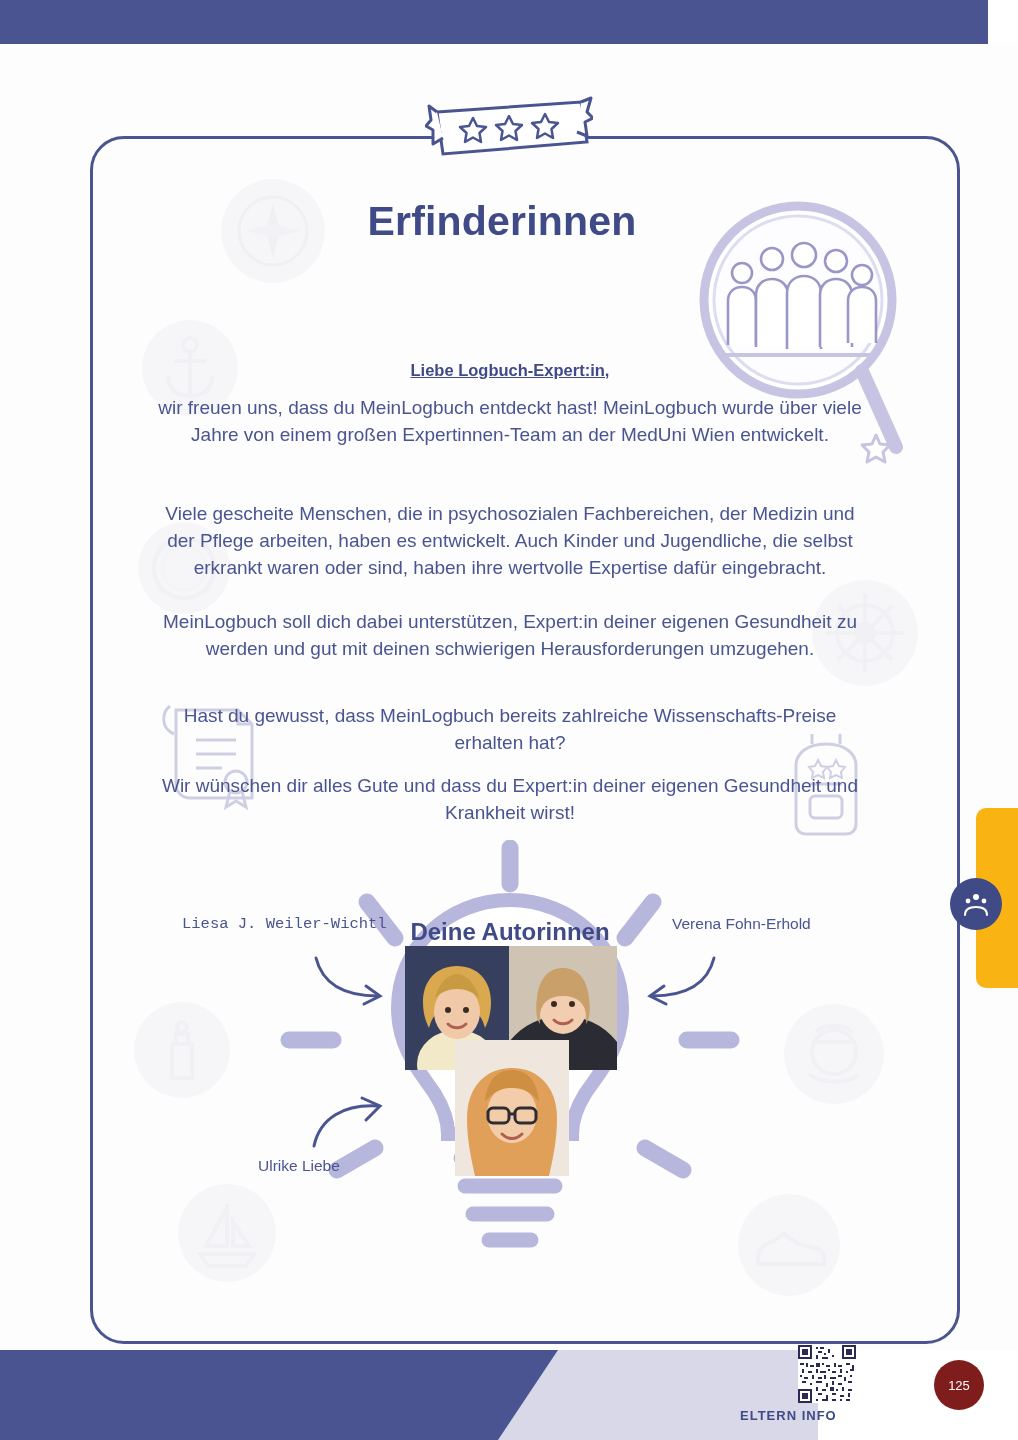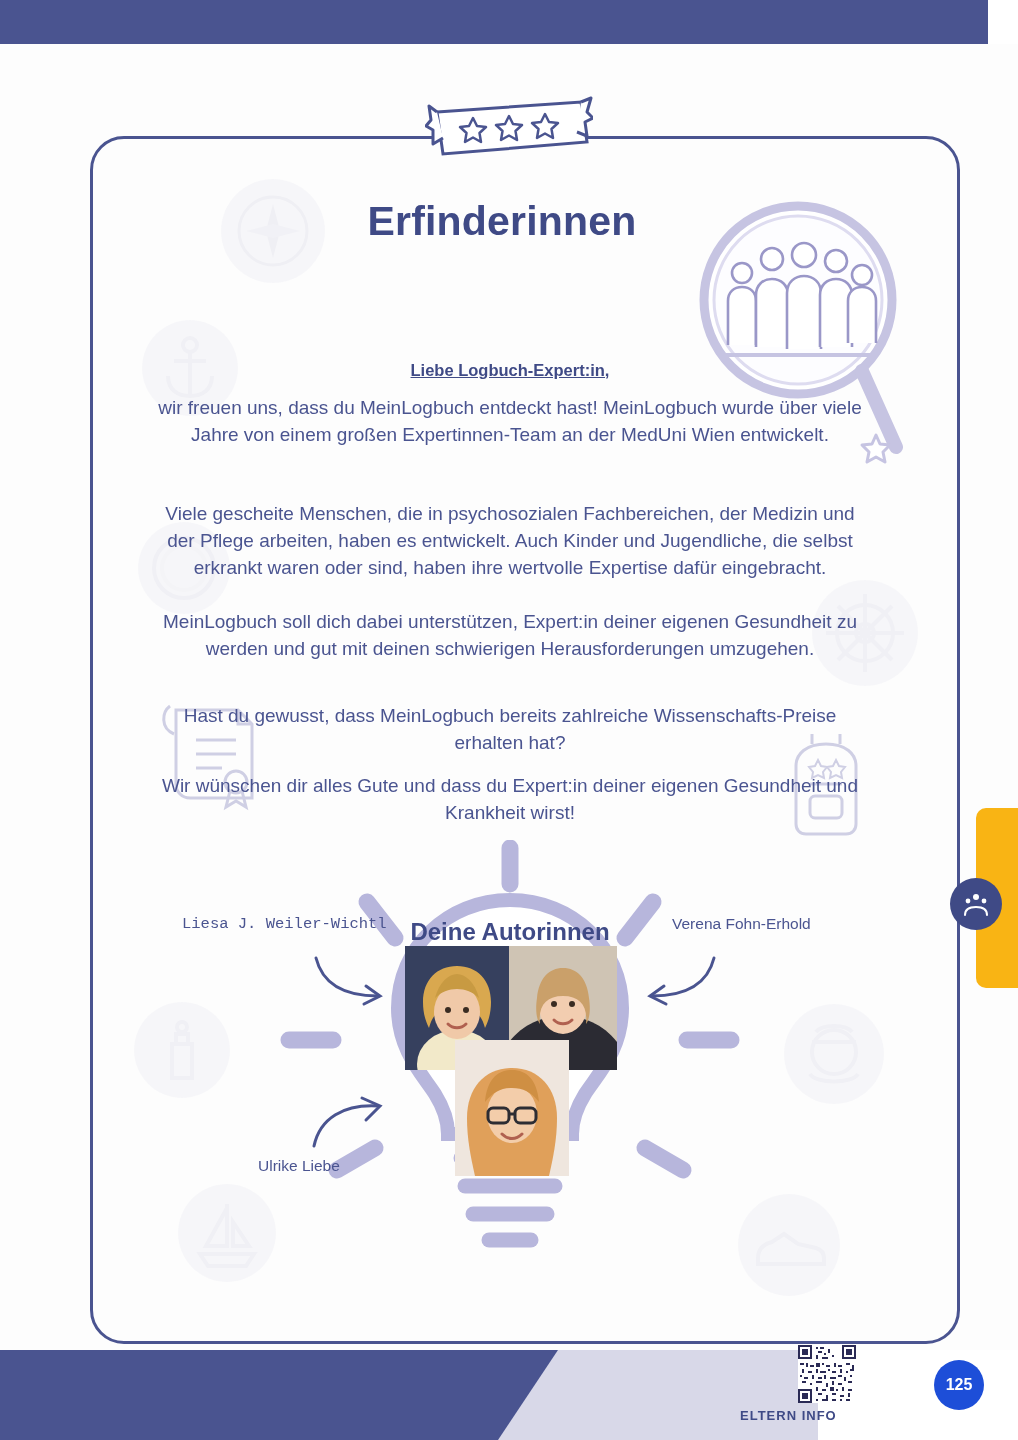--- a/index.html
+++ b/index.html
@@ -100,21 +100,21 @@
   
   .qr{
     position:absolute;left:798px;top:1345px;width:58px;height:58px;background:#ffffff;
   }
   .eltern{
     position:absolute;left:740px;top:1408px;width:180px;text-align:left;
     font-size:13px;font-weight:bold;letter-spacing:1px;color:#3f4a86;
   }
   .page-num{
     position:absolute;right:34px;bottom:30px;width:50px;height:50px;border-radius:50%;
-    background:#1d4ed8;color:#ffffff;font-size:16px;display:flex;align-items:center;justify-content:center;font-weight:bold;
+    background:#7f1d1d;color:#ffffff;font-size:13px;display:flex;align-items:center;justify-content:center;
   }
 </style>
 </head>
 <body>
 
 <div class="top-bar">
   <div class="right-notch"></div>
 </div>
 
 <div class="page-bg"></div>

